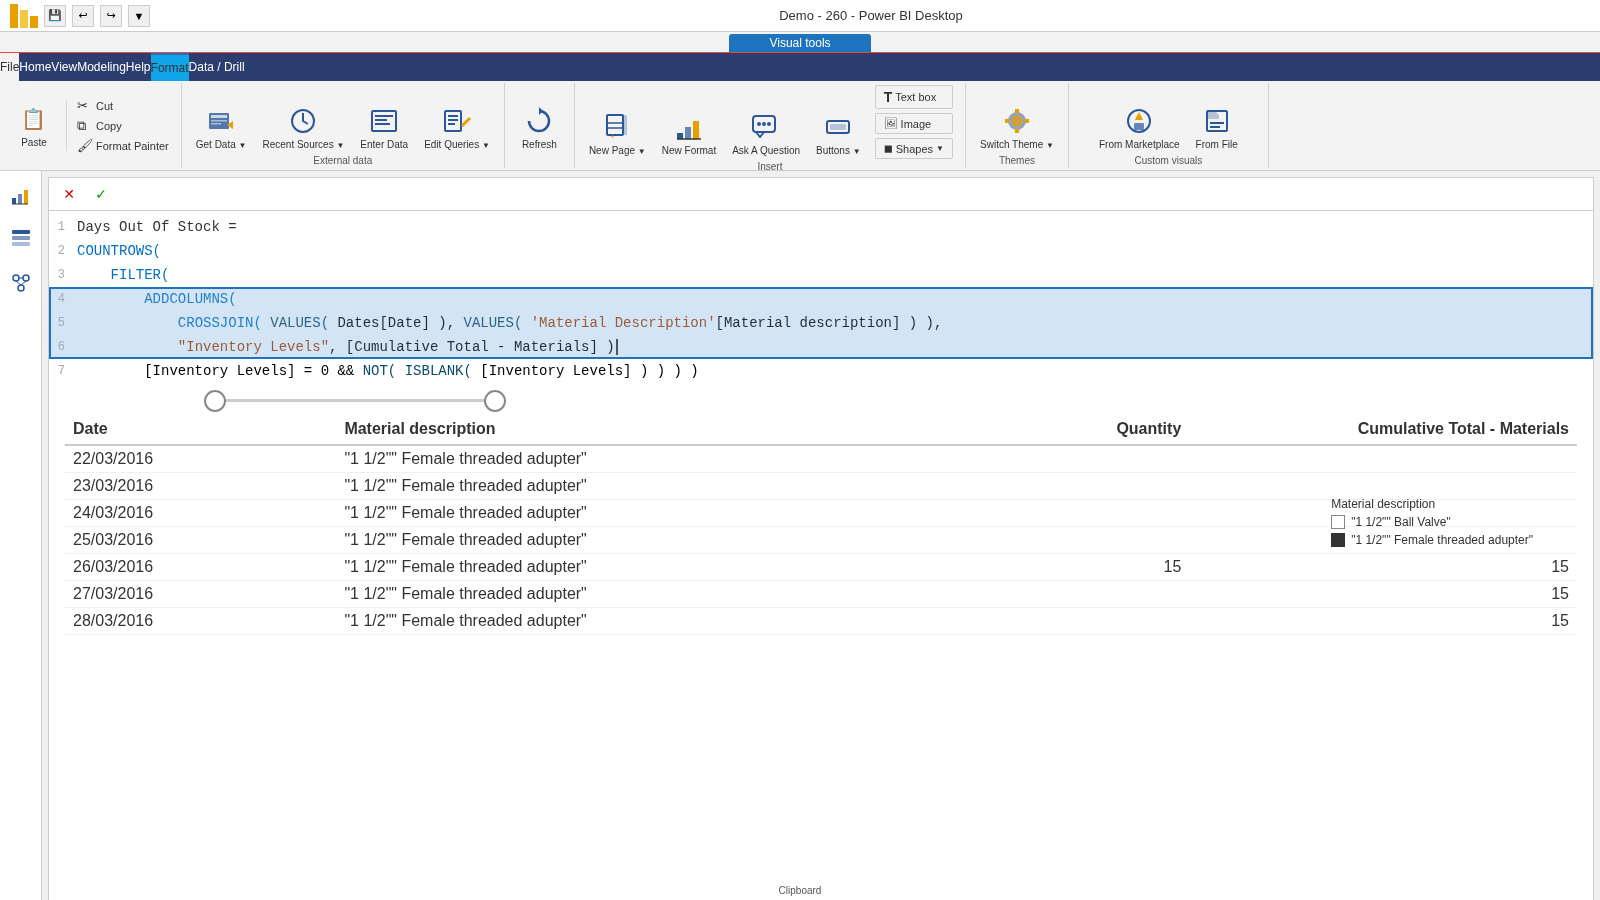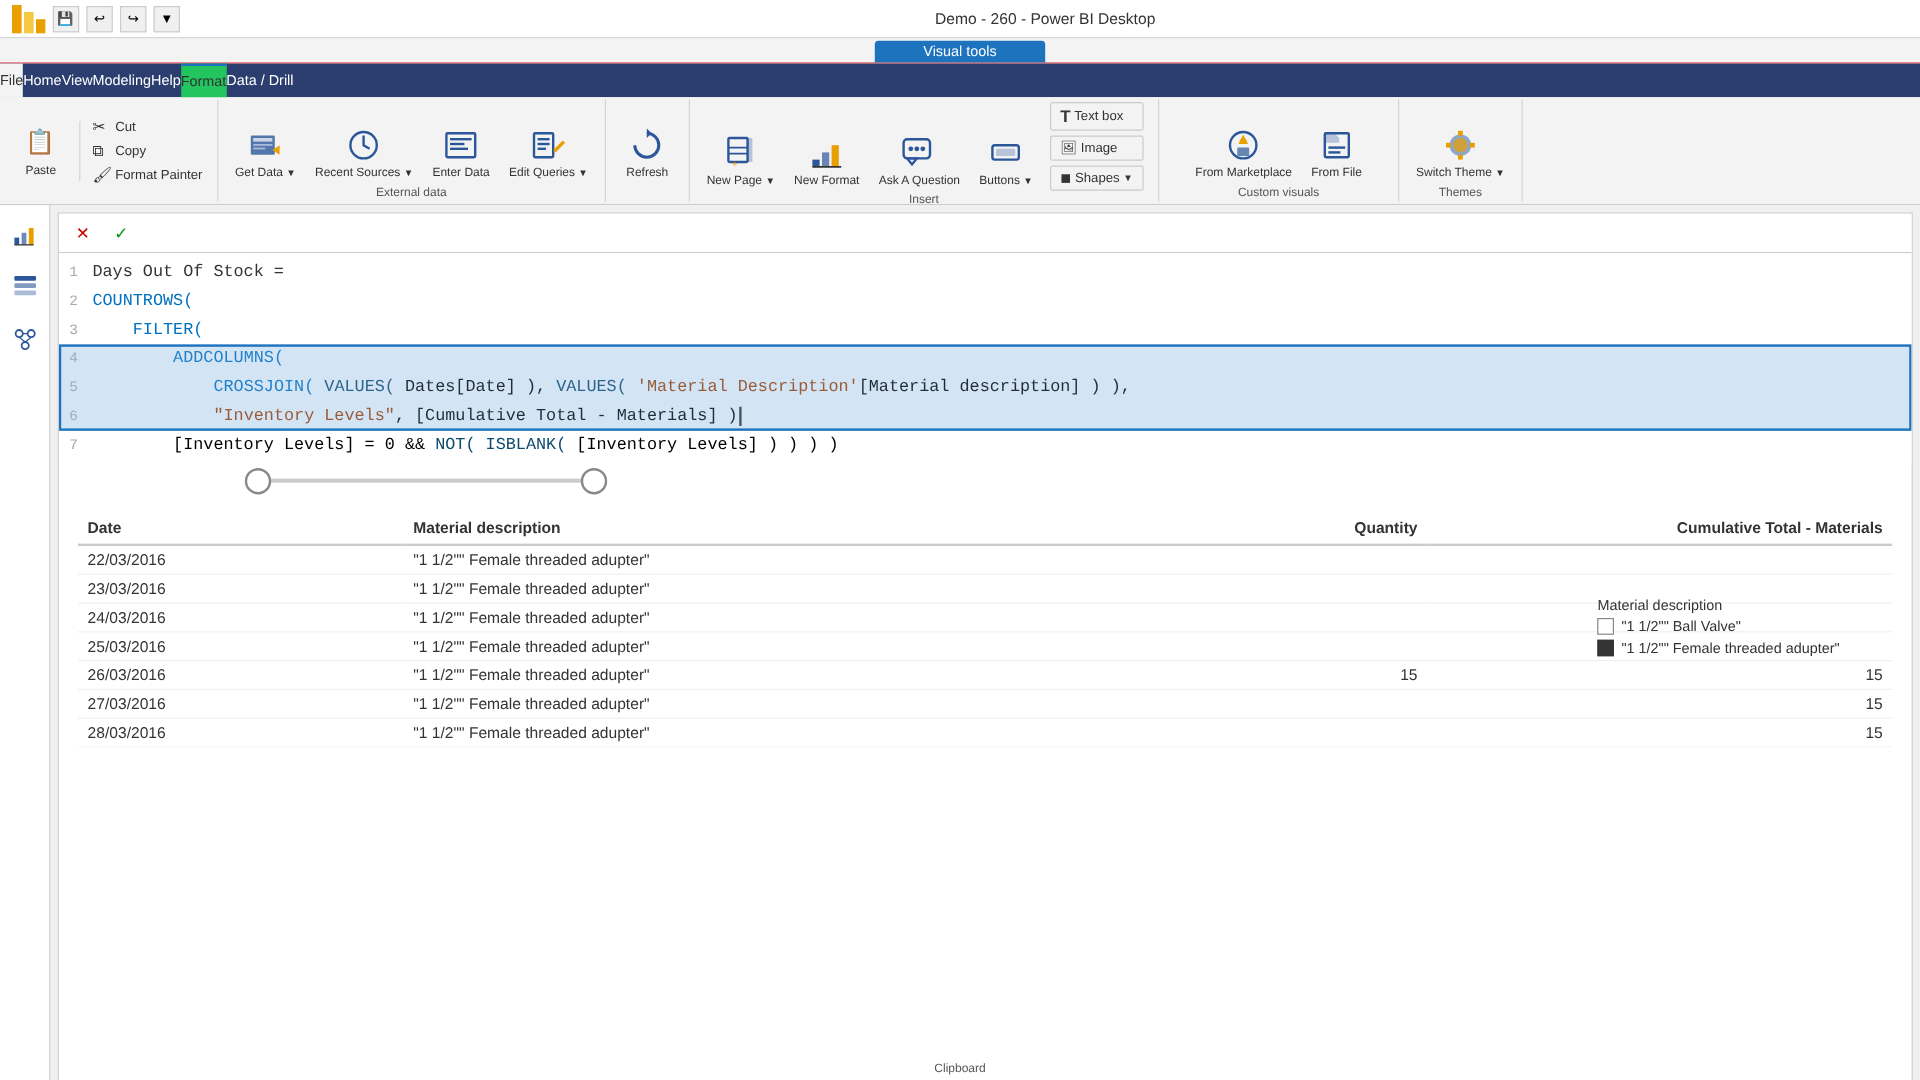--- a/index.html
+++ b/index.html
@@ -242,22 +242,21 @@
     .legend-box {
       width: 14px; height: 14px;
       background: #333;
       display: inline-block;
     }
 
     
     .data-table {
       width: 100%;
       border-collapse: collapse;
-      font-size: 13px;
-      margin-top: 12px;
+      font-size: 16px;
     }
     .data-table th {
       text-align: left;
       padding: 6px 8px;
       color: #333;
       font-weight: 600;
       border-bottom: 2px solid #ccc;
       background: #fff;
     }
     .data-table th.right { text-align: right; }
@@ -297,21 +296,21 @@
 <div style="background:#f3f3f3; border-bottom:1px solid #ef4444; display:flex; justify-content:center; padding-top:2px;">
   <div style="background:#1e73be; color:#fff; padding:2px 40px; font-size:12px; border-radius:3px 3px 0 0;">Visual tools</div>
 </div>
 
 <div class="ribbon-tabs">
   <div class="ribbon-tab active">File</div>
   <div class="ribbon-tab">Home</div>
   <div class="ribbon-tab">View</div>
   <div class="ribbon-tab">Modeling</div>
   <div class="ribbon-tab">Help</div>
-  <div class="ribbon-tab" style="background:#22c55e; color:#333; border-top:2px solid #1e73be;">Format</div>
+  <div class="ribbon-tab" style="background:#0ea5e9; color:#333; border-top:2px solid #1e73be;">Format</div>
   <div class="ribbon-tab">Data / Drill</div>
 </div>
 
 <div class="ribbon">
 
   <div class="ribbon-group" style="flex-direction:row; min-width:140px;">
     <div style="display:flex; flex-direction:column; align-items:center; padding-right:6px; border-right:1px solid #d4d4d4;">
       <div class="ribbon-button" style="min-width:52px;">
         <div class="btn-icon">📋</div>
         <div class="btn-label">Paste</div>
@@ -455,67 +454,67 @@
           <span>Image</span>
         </div>
         <div class="ribbon-button-small" style="border:1px solid #ccc; padding:3px 8px;">
           <span>◼</span>
           <span>Shapes</span>
           <span style="font-size:8px;">▼</span>
         </div>
       </div>
     </div>
     <div class="ribbon-group-label">Insert</div>
-  </div>
-
-  <div class="ribbon-group" style="position:relative; min-width:200px;">
-    <div class="ribbon-group-items">
-      <div class="ribbon-button">
-        <div class="btn-icon">
-          <svg width="32" height="32" viewBox="0 0 32 32">
-            <circle cx="16" cy="16" r="11" fill="none" stroke="#2b579a" stroke-width="2"></circle>
-            <rect x="11" y="18" width="10" height="7" rx="1" fill="#2b579a" opacity="0.7"></rect>
-            <polygon points="16,7 20,15 12,15" fill="#e8a000"></polygon>
-            <rect x="13" y="11" width="6" height="4" fill="#e8a000" opacity="0.5"></rect>
-          </svg>
-        </div>
-        <div class="btn-label">From Marketplace</div>
-      </div>
-      <div class="ribbon-button">
-        <div class="btn-icon">
-          <svg width="32" height="32" viewBox="0 0 32 32">
-            <rect x="6" y="6" width="20" height="20" rx="1" fill="none" stroke="#2b579a" stroke-width="2"></rect>
-            <polygon points="6,6 14,6 18,10 18,14 6,14" fill="#2b579a" opacity="0.3"></polygon>
-            <rect x="9" y="17" width="14" height="2" fill="#2b579a"></rect>
-            <rect x="9" y="21" width="10" height="2" fill="#2b579a"></rect>
-          </svg>
-        </div>
-        <div class="btn-label">From File</div>
-      </div>
-    </div>
-    <div class="ribbon-group-label">Custom visuals</div>
   </div>
 
   <div class="ribbon-group" style="position:relative; min-width:90px;">
     <div class="ribbon-group-items">
       <div class="ribbon-button">
         <div class="btn-icon">
           <svg width="32" height="32" viewBox="0 0 32 32">
             <circle cx="16" cy="16" r="9" fill="#2b579a" opacity="0.5"></circle>
             <circle cx="16" cy="16" r="6" fill="#e8a000" opacity="0.7"></circle>
             <rect x="14" y="4" width="4" height="4" fill="#e8a000"></rect>
             <rect x="14" y="24" width="4" height="4" fill="#e8a000"></rect>
             <rect x="4" y="14" width="4" height="4" fill="#e8a000"></rect>
             <rect x="24" y="14" width="4" height="4" fill="#e8a000"></rect>
           </svg>
         </div>
         <div class="btn-label"><span>Switch Theme</span> <span style="font-size:8px;">▼</span></div>
       </div>
     </div>
     <div class="ribbon-group-label">Themes</div>
+  </div>
+
+  <div class="ribbon-group" style="position:relative; min-width:200px;">
+    <div class="ribbon-group-items">
+      <div class="ribbon-button">
+        <div class="btn-icon">
+          <svg width="32" height="32" viewBox="0 0 32 32">
+            <circle cx="16" cy="16" r="11" fill="none" stroke="#2b579a" stroke-width="2"></circle>
+            <rect x="11" y="18" width="10" height="7" rx="1" fill="#2b579a" opacity="0.7"></rect>
+            <polygon points="16,7 20,15 12,15" fill="#e8a000"></polygon>
+            <rect x="13" y="11" width="6" height="4" fill="#e8a000" opacity="0.5"></rect>
+          </svg>
+        </div>
+        <div class="btn-label">From Marketplace</div>
+      </div>
+      <div class="ribbon-button">
+        <div class="btn-icon">
+          <svg width="32" height="32" viewBox="0 0 32 32">
+            <rect x="6" y="6" width="20" height="20" rx="1" fill="none" stroke="#2b579a" stroke-width="2"></rect>
+            <polygon points="6,6 14,6 18,10 18,14 6,14" fill="#2b579a" opacity="0.3"></polygon>
+            <rect x="9" y="17" width="14" height="2" fill="#2b579a"></rect>
+            <rect x="9" y="21" width="10" height="2" fill="#2b579a"></rect>
+          </svg>
+        </div>
+        <div class="btn-label">From File</div>
+      </div>
+    </div>
+    <div class="ribbon-group-label">Custom visuals</div>
   </div>
 
 </div>
 
 <div class="main-area">
 
   <div class="sidebar">
     <div class="sidebar-icon active">
       <svg width="22" height="22" viewBox="0 0 22 22">
         <rect x="2" y="14" width="4" height="6" fill="#2b579a"></rect>

